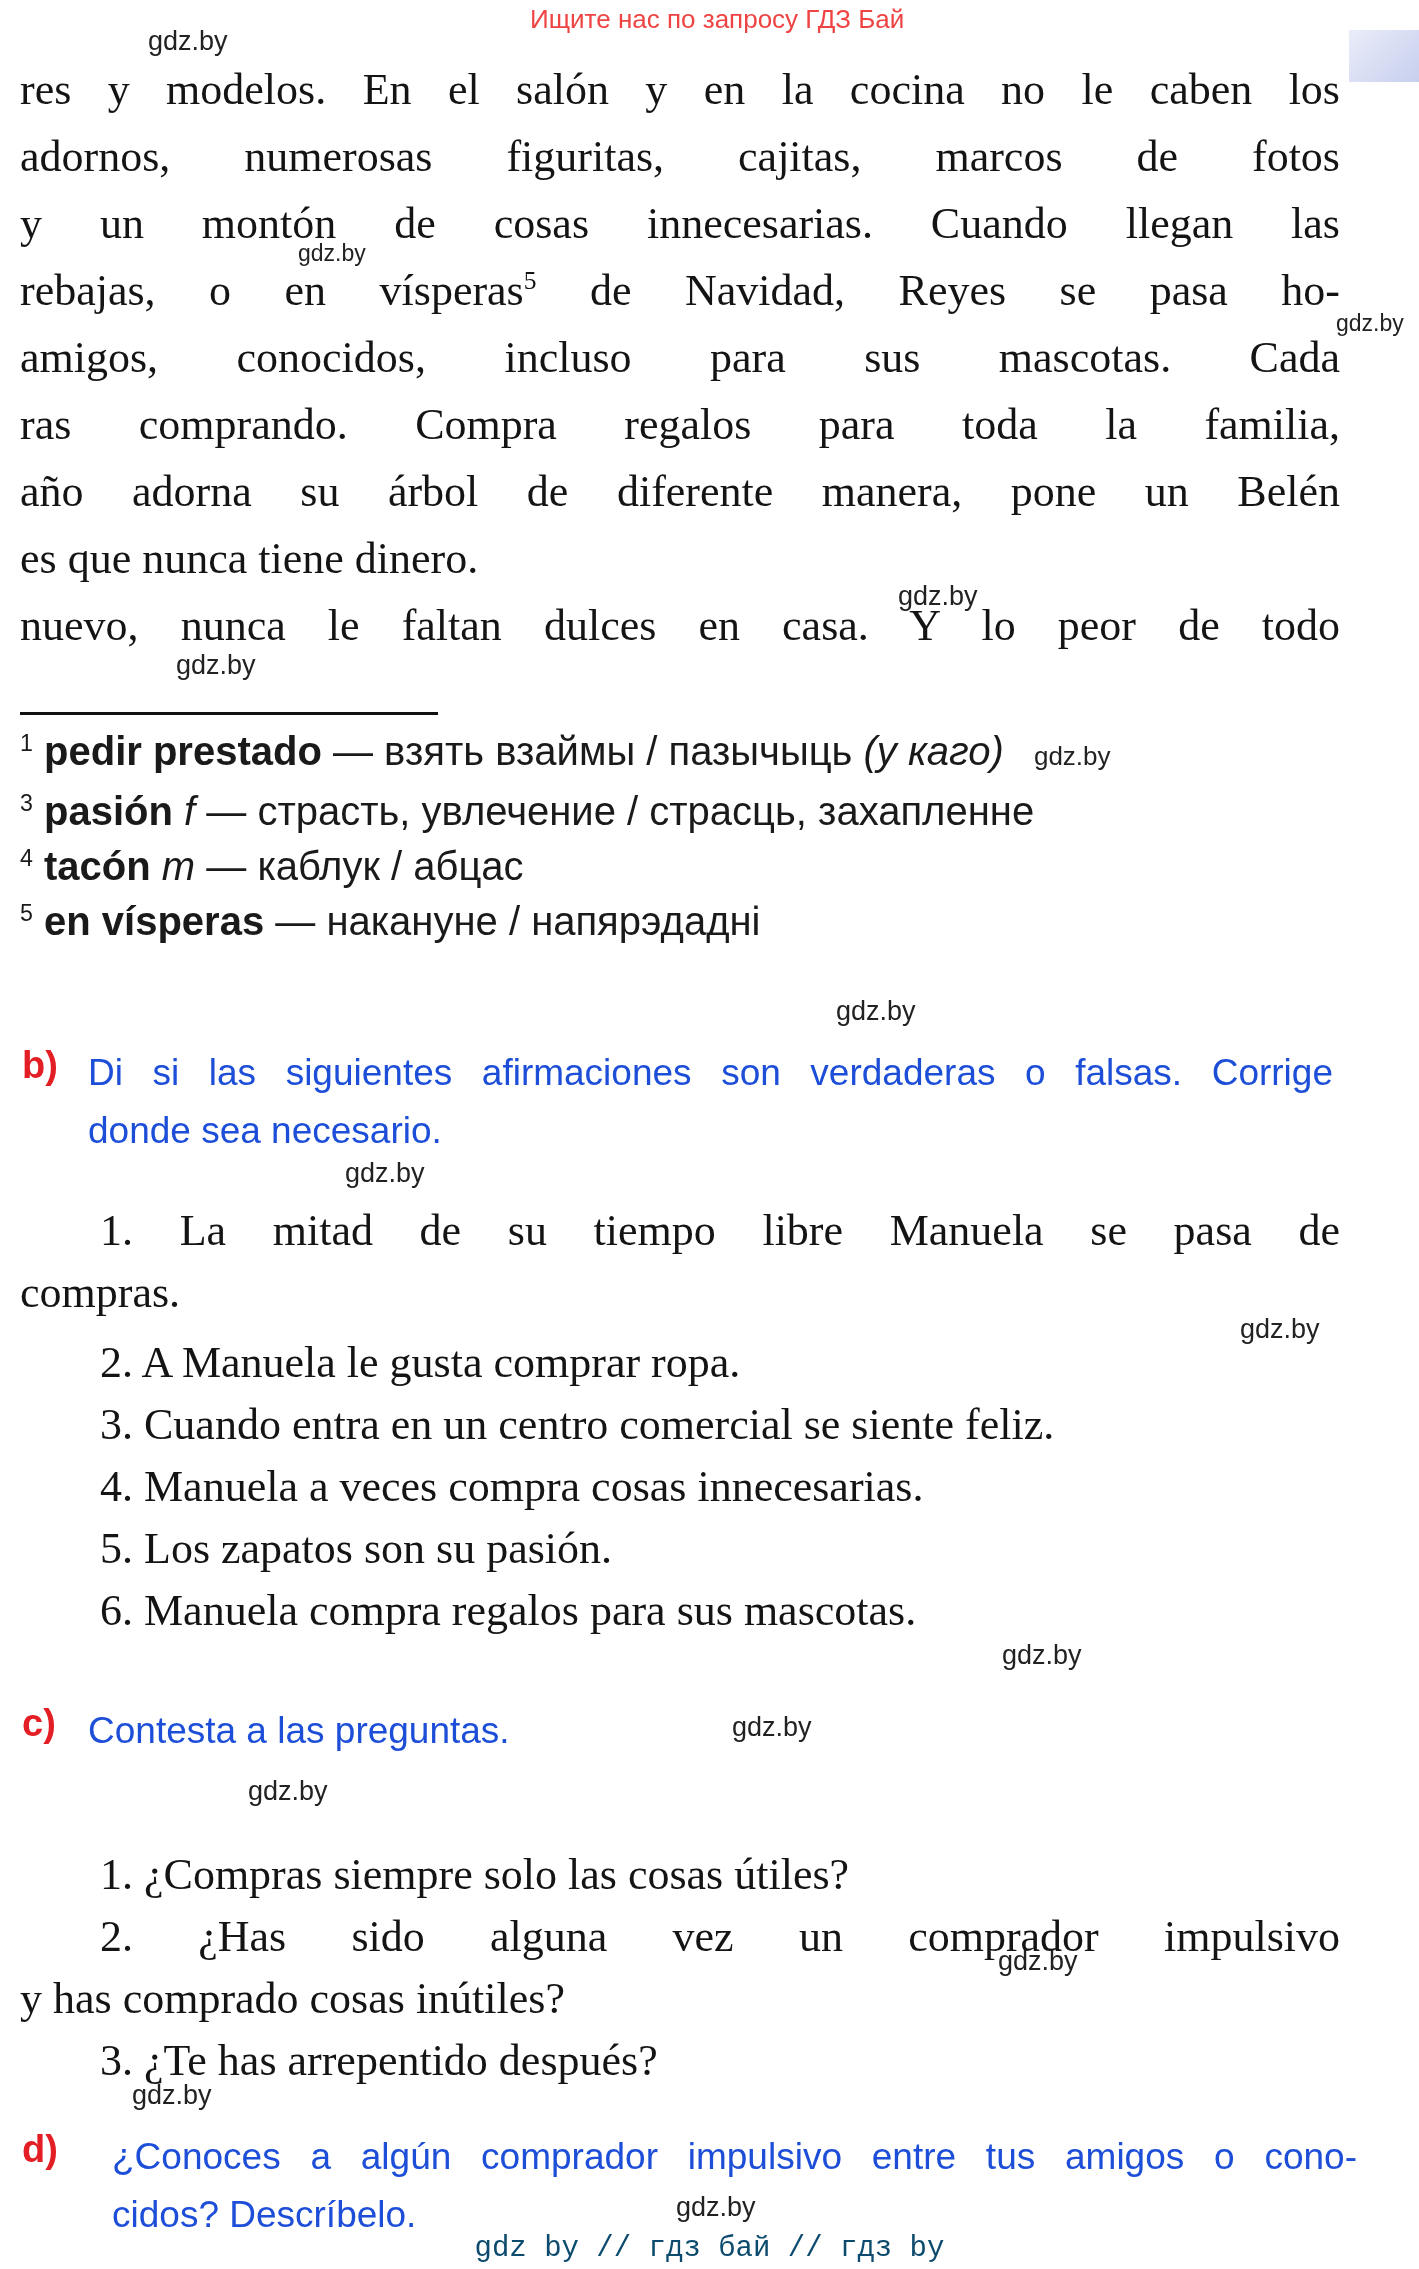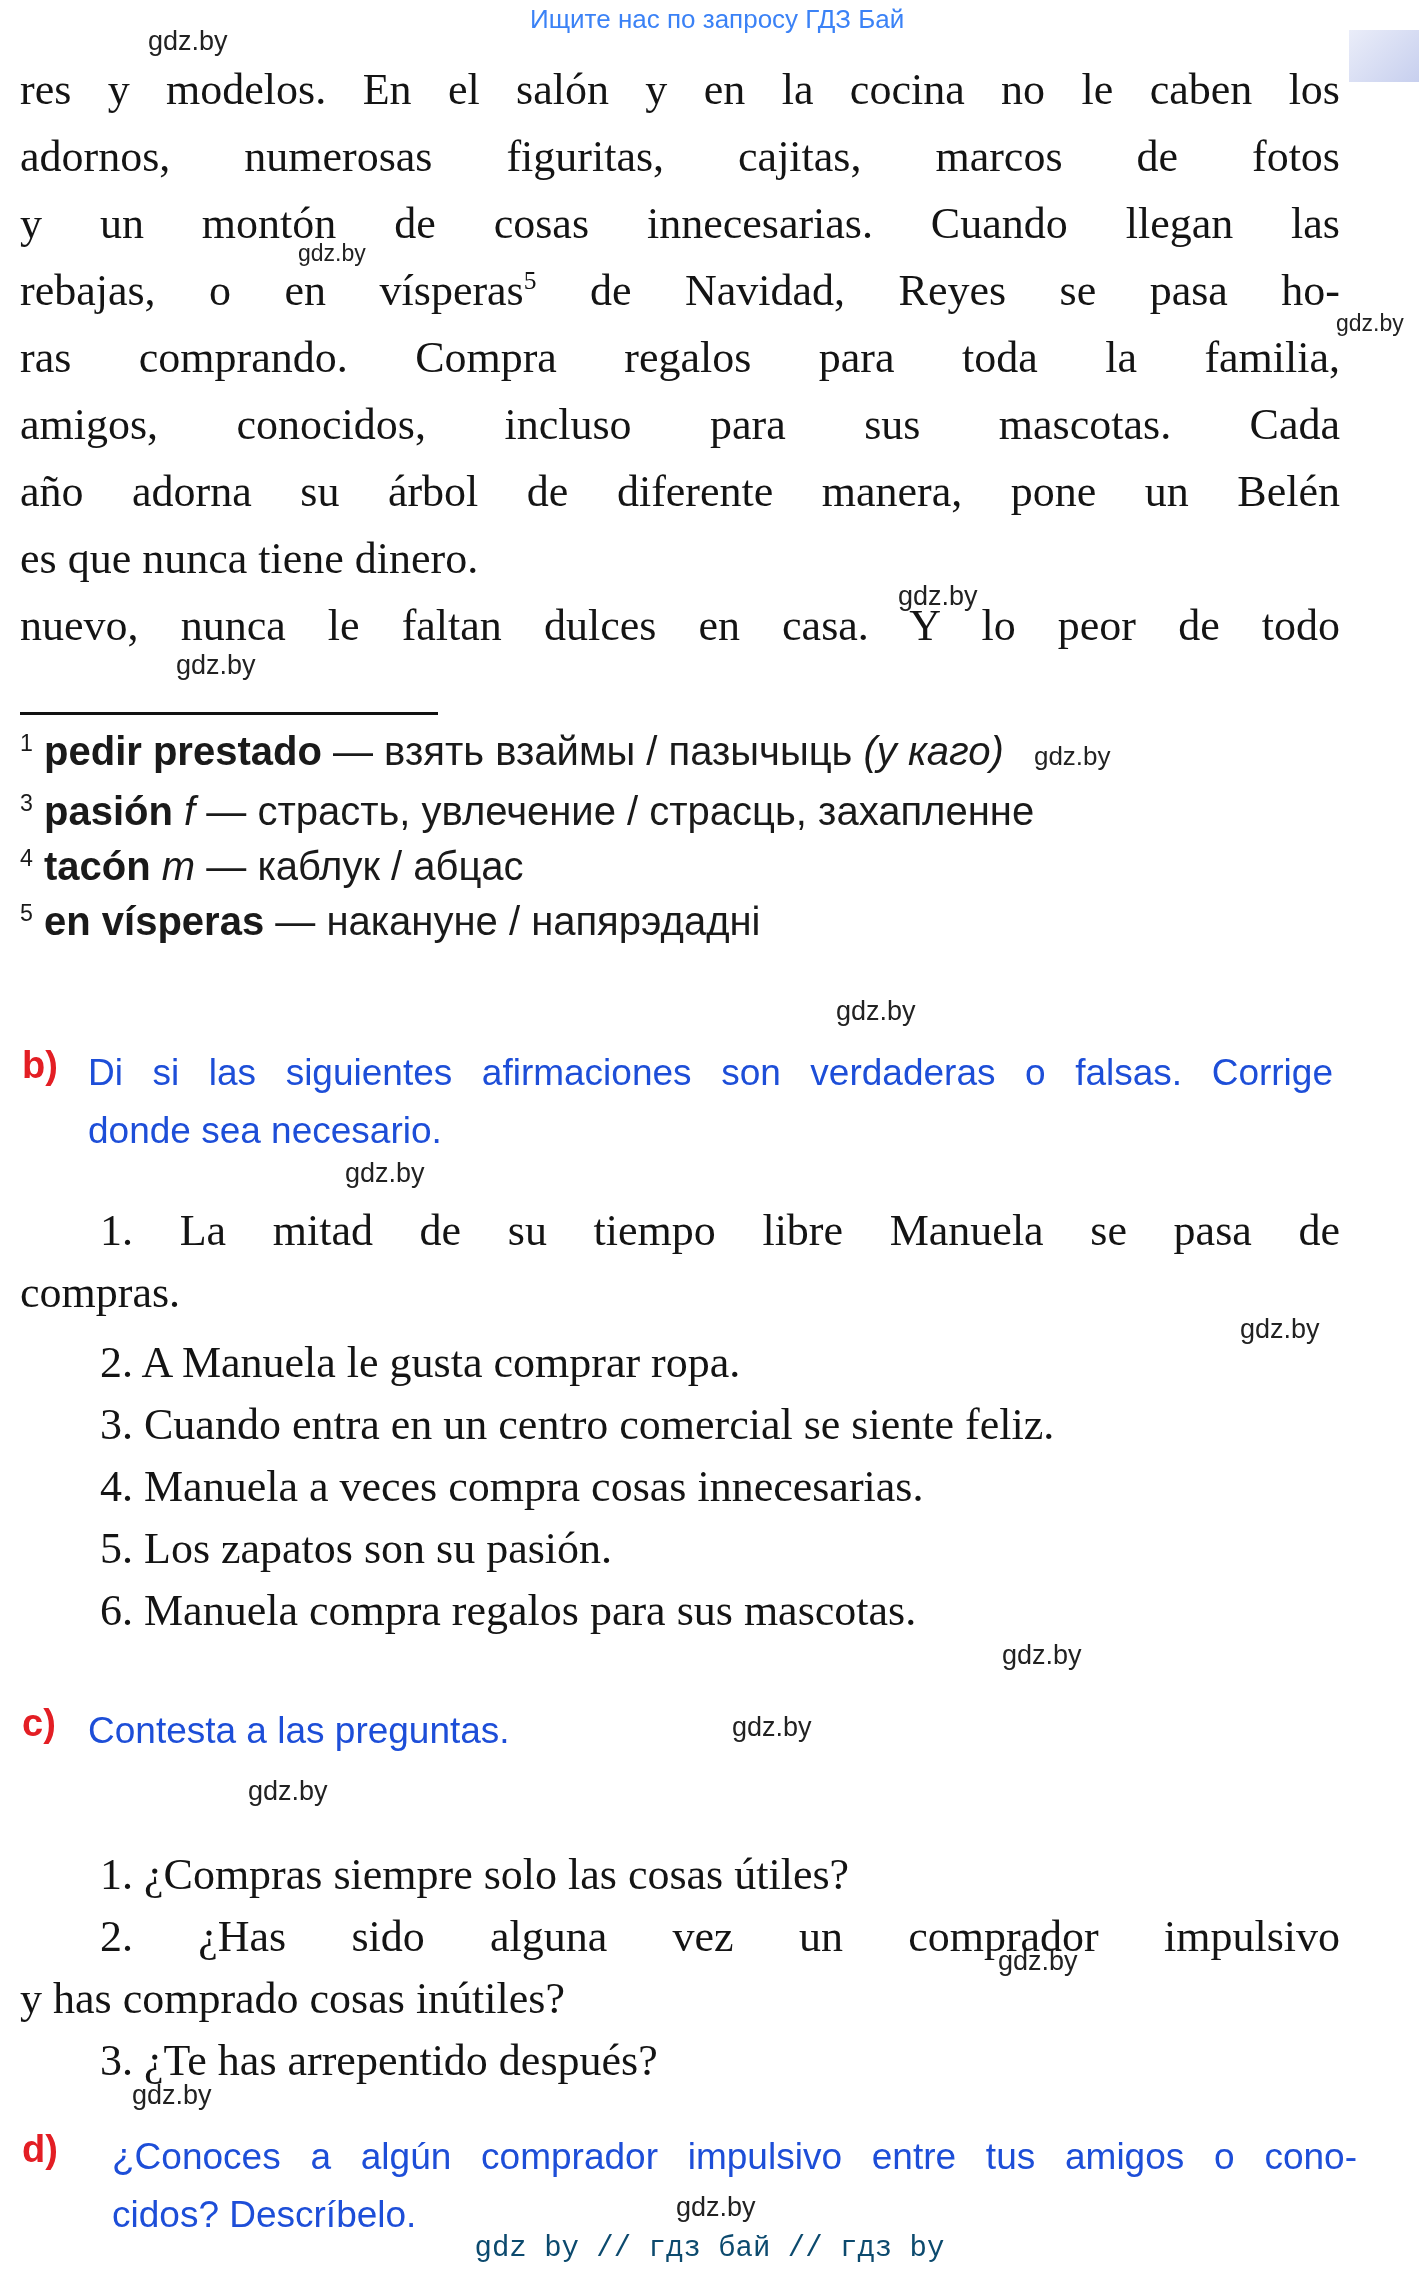--- a/index.html
+++ b/index.html
@@ -3,21 +3,21 @@
 <meta charset="utf-8">
 <style>
   html,body { margin:0; padding:0; background:#ffffff; }
   .page {
     position:relative; width:1419px; height:2269px; background:#ffffff;
     font-family:"Liberation Serif", serif; color:#141414; overflow:hidden;
   }
   
   .promo {
     position:absolute; top:4px; left:530px;
-    font-family:"Liberation Sans", sans-serif; font-size:26px; color:#3b82f6;
+    font-family:"Liberation Sans", sans-serif; font-size:26px; color:#ef4444;
   }
   
   .corner-box {
     position:absolute; top:30px; right:0; width:70px; height:52px;
     background:linear-gradient(135deg,#eaedf9 0%,#c7cfee 100%);
   }
   
   .wm {
     position:absolute; font-family:"Liberation Sans", sans-serif;
     font-size:27px; color:#222; white-space:nowrap;
@@ -72,22 +72,22 @@
   <div class="promo">Ищите нас по запросу ГДЗ Бай</div>
   <div class="corner-box"></div>
 
   <span class="wm" style="left:148px; top:26px;">gdz.by</span>
 
   <div class="para">
     <div class="pline jl">res y modelos. En el salón y en la cocina no le caben los</div>
     <div class="pline jl">adornos, numerosas figuritas, cajitas, marcos de fotos</div>
     <div class="pline jl">y un montón de cosas innecesarias. Cuando llegan las</div>
     <div class="pline jl"><span>rebajas, o en vísperas</span><sup>5</sup><span> de Navidad, Reyes se pasa ho-</span></div>
+    <div class="pline jl">amigos, conocidos, incluso para sus mascotas. Cada</div>
     <div class="pline jl">ras comprando. Compra regalos para toda la familia,</div>
-    <div class="pline jl">amigos, conocidos, incluso para sus mascotas. Cada</div>
     <div class="pline jl">año adorna su árbol de diferente manera, pone un Belén</div>
     <div class="pline">es que nunca tiene dinero.</div>
     <div class="pline jl">nuevo, nunca le faltan dulces en casa. Y lo peor de todo</div>
   </div>
 
   <span class="wm small" style="left:298px; top:240px;">gdz.by</span>
   <span class="wm small" style="left:1336px; top:310px;">gdz.by</span>
   <span class="wm" style="left:898px; top:581px;">gdz.by</span>
   <span class="wm" style="left:176px; top:650px;">gdz.by</span>
 

